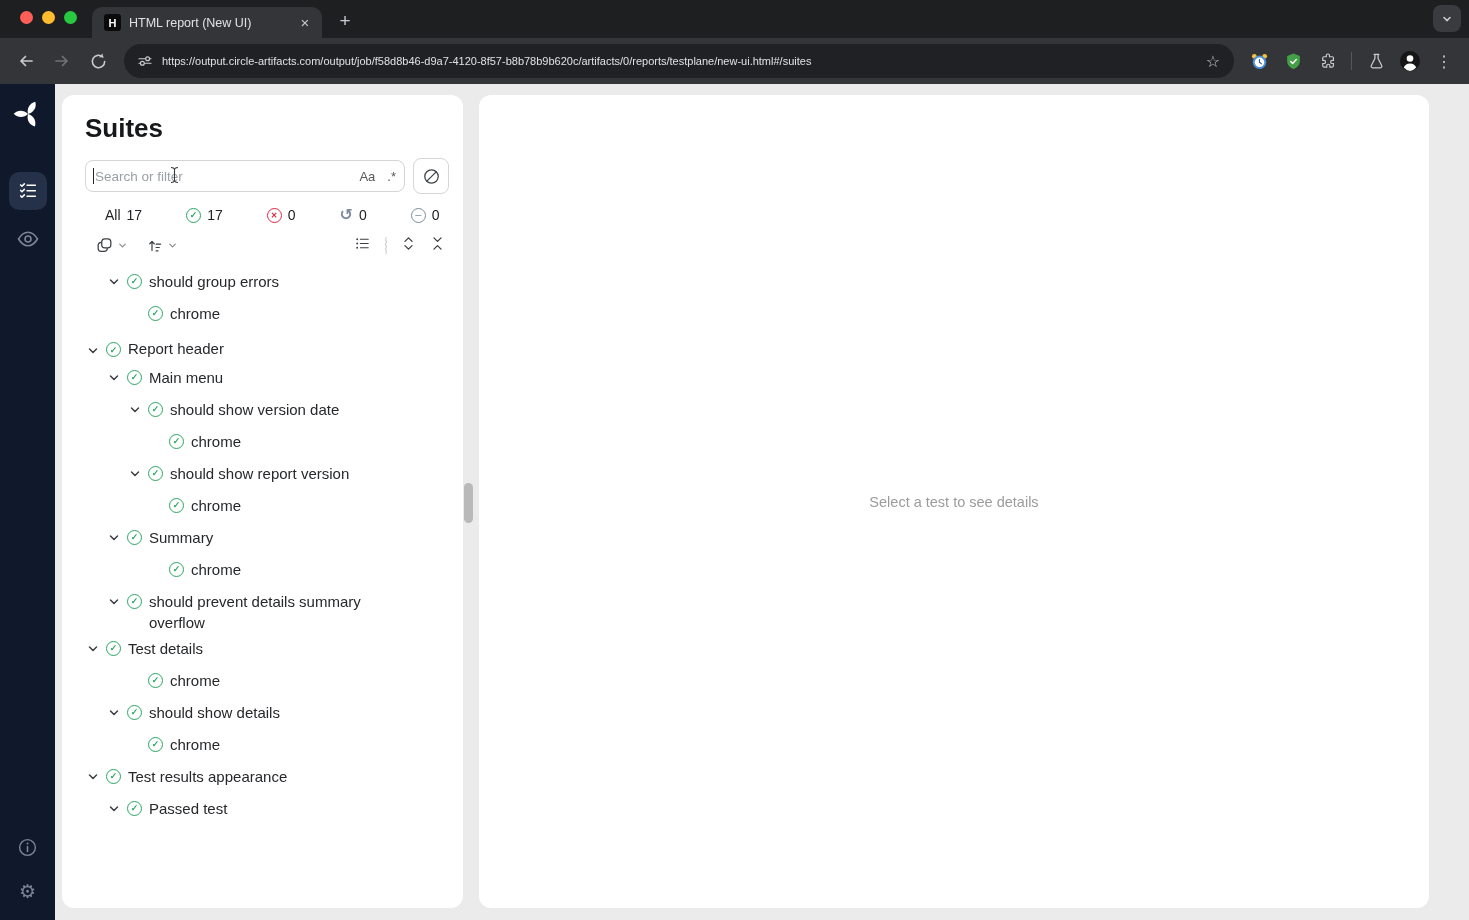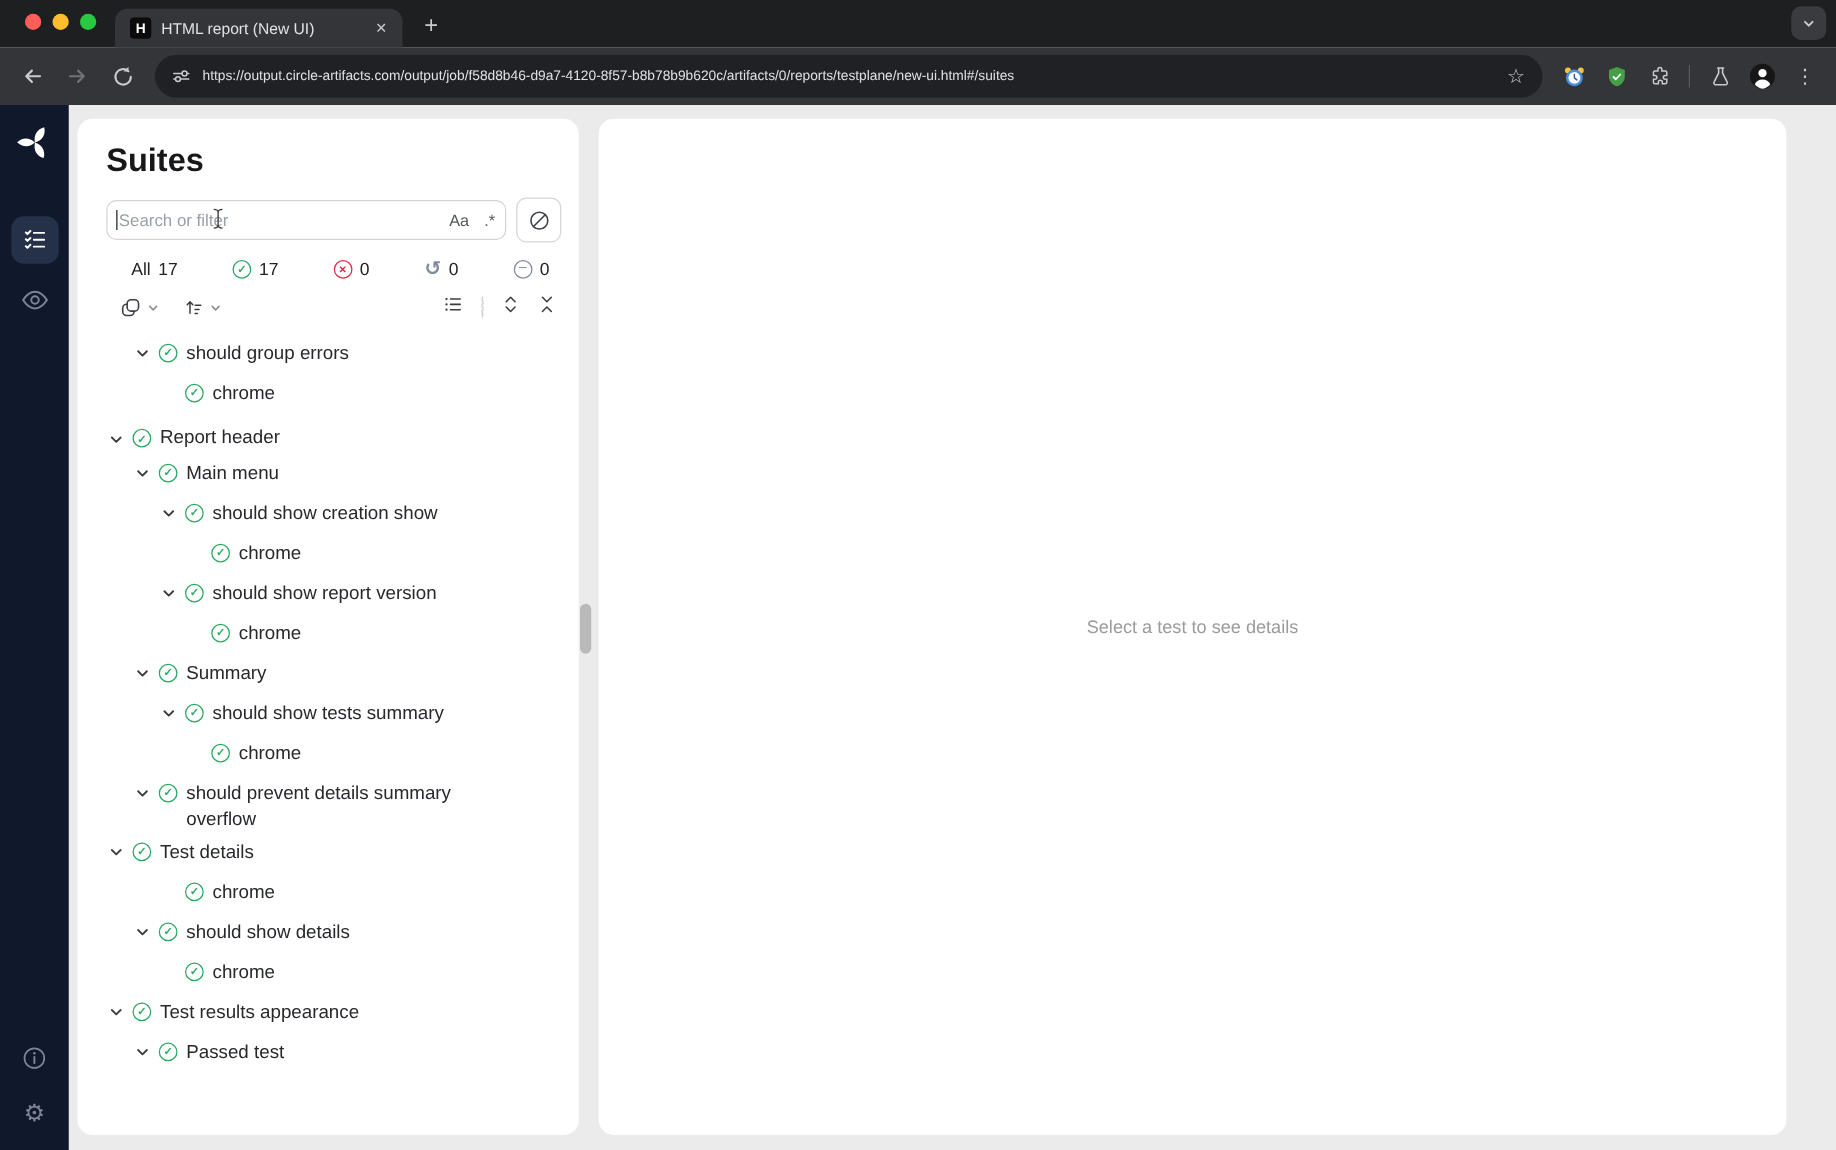--- a/index.html
+++ b/index.html
@@ -350,21 +350,21 @@
           <span class="tree-label">Main menu</span>
         </div>
 
         <div class="tree-row" style="padding-left: 44px;">
           <span class="chev-slot">
             <svg width="12" height="12" viewBox="0 0 12 12">
               <path d="M2.5 4 L6 7.5 L9.5 4" fill="none" stroke="#3b3e43" stroke-width="1.5" stroke-linecap="round" stroke-linejoin="round"></path>
             </svg>
           </span>
           <span class="ring pass tree-ring"></span>
-          <span class="tree-label">should show creation show</span>
+          <span class="tree-label">should show version date</span>
         </div>
 
         <div class="tree-row" style="padding-left: 65px;">
           <span class="chev-slot" style="visibility: hidden;">
             <svg width="12" height="12" viewBox="0 0 12 12">
               <path d="M2.5 4 L6 7.5 L9.5 4" fill="none" stroke="#3b3e43" stroke-width="1.5" stroke-linecap="round" stroke-linejoin="round"></path>
             </svg>
           </span>
           <span class="ring pass tree-ring"></span>
           <span class="tree-label">chrome</span>
@@ -393,29 +393,20 @@
         <div class="tree-row" style="padding-left: 23px;">
           <span class="chev-slot">
             <svg width="12" height="12" viewBox="0 0 12 12">
               <path d="M2.5 4 L6 7.5 L9.5 4" fill="none" stroke="#3b3e43" stroke-width="1.5" stroke-linecap="round" stroke-linejoin="round"></path>
             </svg>
           </span>
           <span class="ring pass tree-ring"></span>
           <span class="tree-label">Summary</span>
         </div>
 
-        <div class="tree-row" style="padding-left: 44px;">
-          <span class="chev-slot">
-            <svg width="12" height="12" viewBox="0 0 12 12">
-              <path d="M2.5 4 L6 7.5 L9.5 4" fill="none" stroke="#3b3e43" stroke-width="1.5" stroke-linecap="round" stroke-linejoin="round"></path>
-            </svg>
-          </span>
-          <span class="ring pass tree-ring"></span>
-          <span class="tree-label">should show tests summary</span>
-        </div>
 
         <div class="tree-row" style="padding-left: 65px;">
           <span class="chev-slot" style="visibility: hidden;">
             <svg width="12" height="12" viewBox="0 0 12 12">
               <path d="M2.5 4 L6 7.5 L9.5 4" fill="none" stroke="#3b3e43" stroke-width="1.5" stroke-linecap="round" stroke-linejoin="round"></path>
             </svg>
           </span>
           <span class="ring pass tree-ring"></span>
           <span class="tree-label">chrome</span>
         </div>

